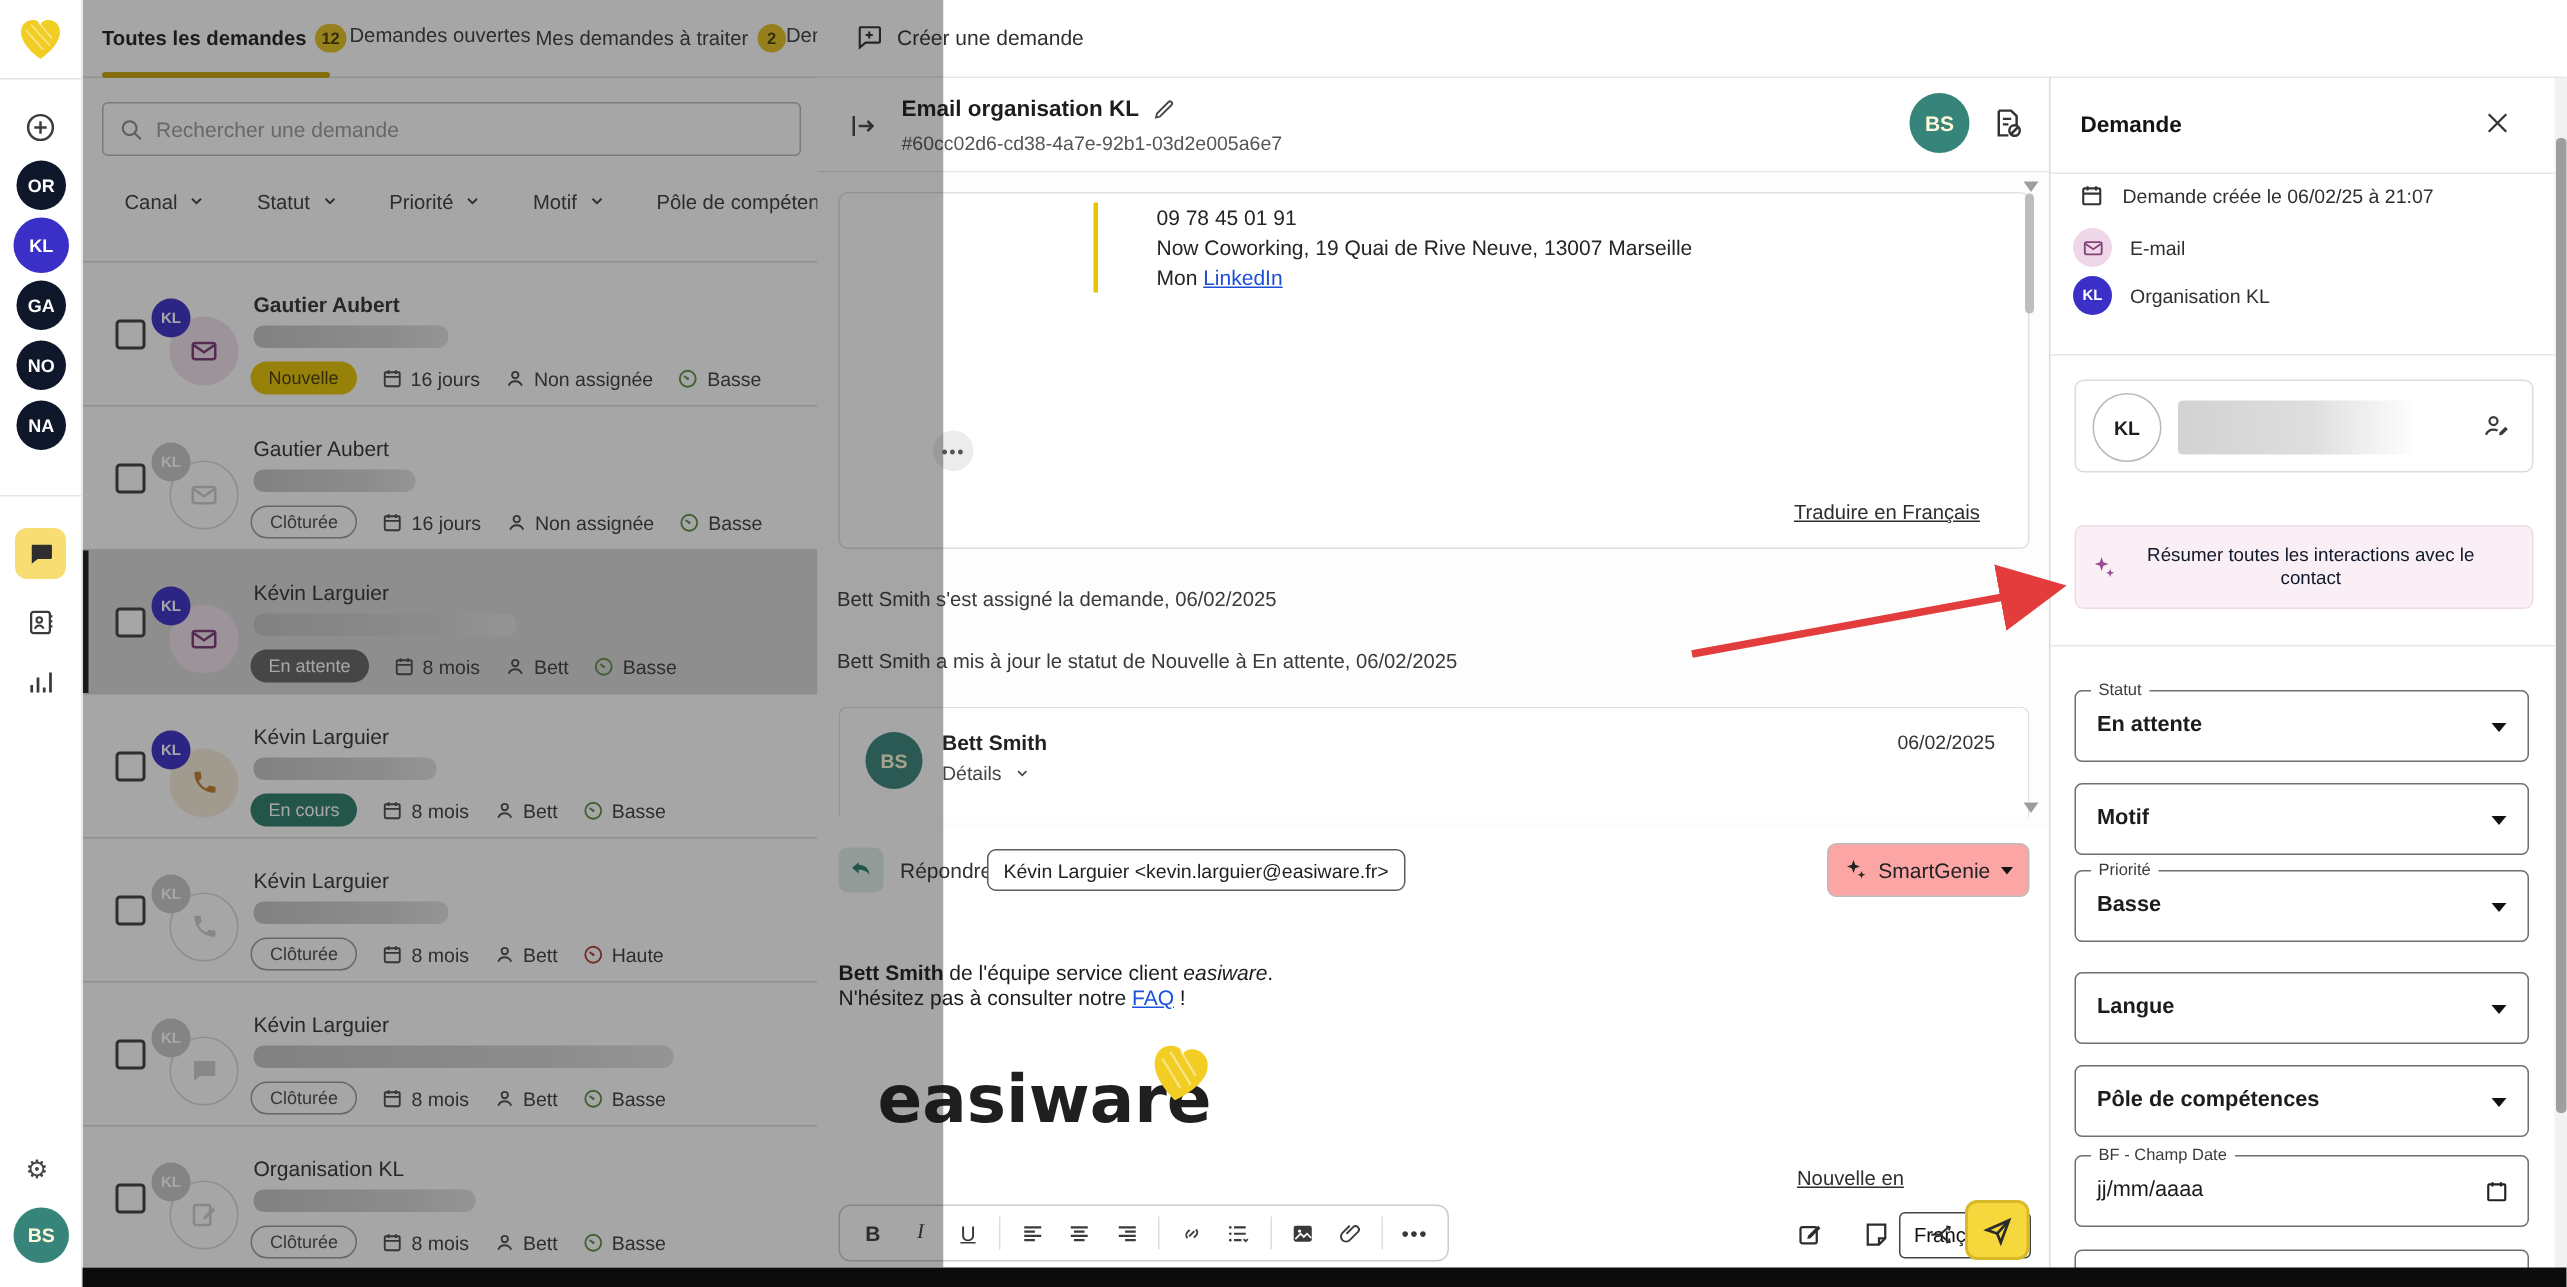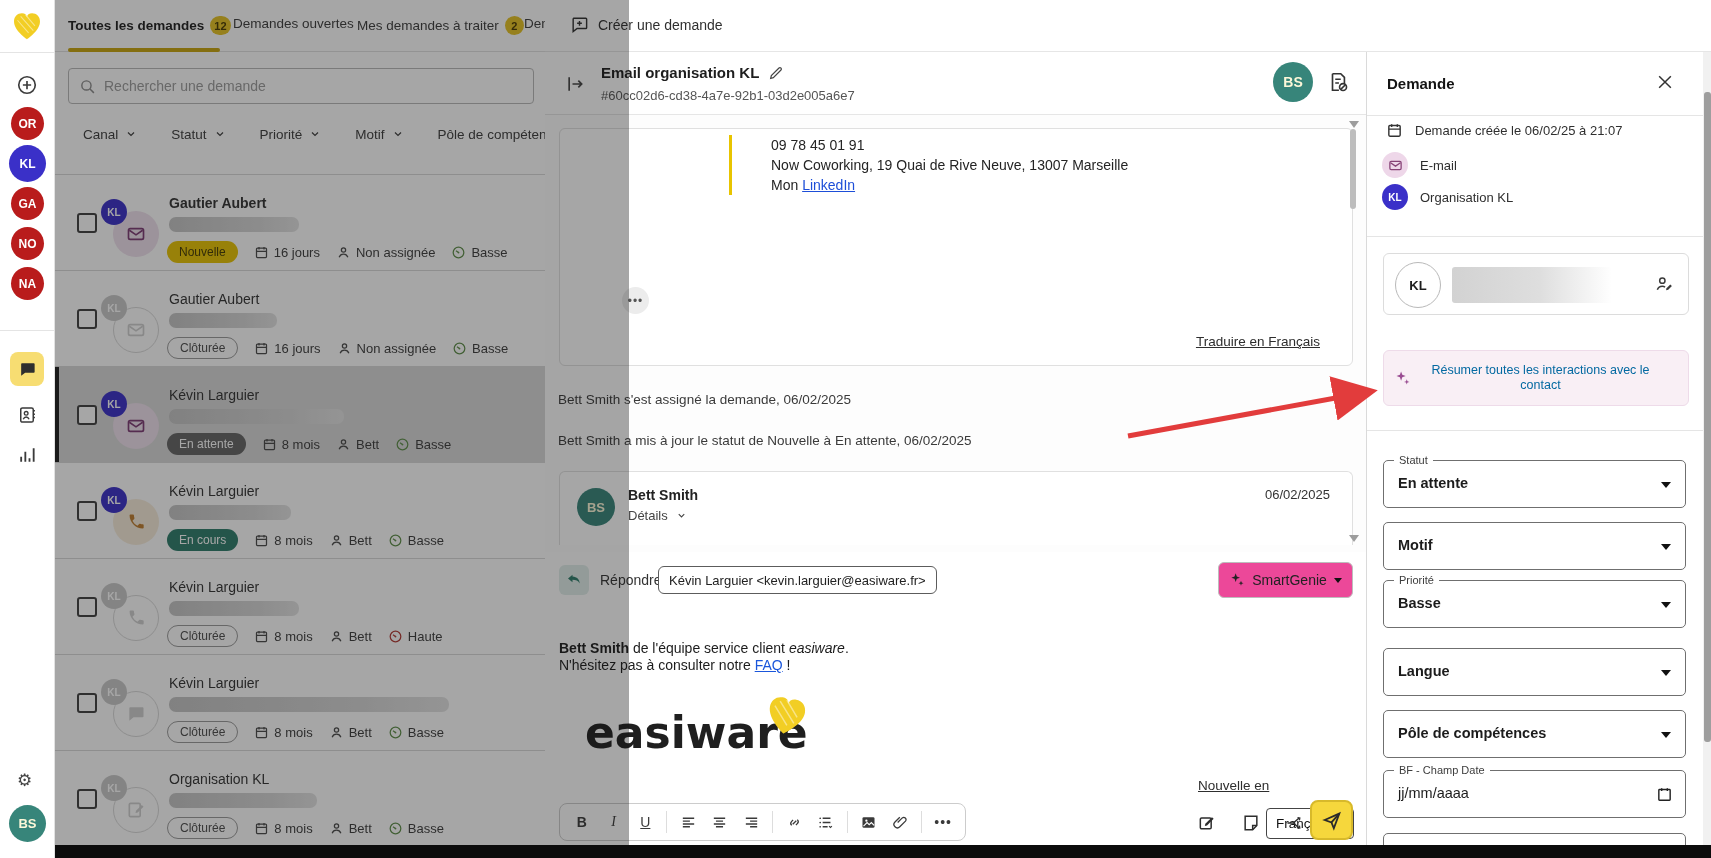--- a/index.html
+++ b/index.html
@@ -4,21 +4,21 @@
 <style>
   *{margin:0;padding:0;box-sizing:border-box;}
   html,body{width:1711px;height:858px;overflow:hidden;background:#fff;
     font-family:"Liberation Sans","DejaVu Sans",sans-serif;color:#2f2f2f;}
   svg{display:block;}
   
   #rail{position:absolute;left:0;top:0;width:55px;height:858px;background:#fff;border-right:1px solid #e2e2e2;z-index:30;}
   #rail .logo{position:absolute;left:8px;top:6px;}
   #rail .railline{position:absolute;left:0;right:0;height:1px;background:#e4e4e4;}
   .railbtn{position:absolute;left:16px;width:24px;height:24px;color:#3c3c3c;cursor:pointer;}
-  .rav{position:absolute;left:11px;width:33px;height:33px;border-radius:50%;background:#b91c1c;color:#fff;
+  .rav{position:absolute;left:11px;width:33px;height:33px;border-radius:50%;background:#0f172a;color:#fff;
     font-size:12px;font-weight:700;display:flex;align-items:center;justify-content:center;cursor:pointer;}
   .rav.active{background:#3a30c8;left:9px;width:37px;height:37px;}
   .navsq{position:absolute;left:10px;width:34px;height:34px;border-radius:8px;display:flex;align-items:center;justify-content:center;color:#3a3a3a;cursor:pointer;}
   .navsq.active{background:#f7dd72;}
   #rail .gear{position:absolute;left:17px;top:770px;font-size:17px;color:#444;cursor:pointer;font-family:"DejaVu Sans",sans-serif;}
   #rail .user{position:absolute;left:9px;top:805px;width:37px;height:37px;border-radius:50%;background:#37857a;color:#fdf8d9;
     font-weight:700;font-size:13px;display:flex;align-items:center;justify-content:center;cursor:pointer;}
   
   #listpanel{position:absolute;left:55px;top:0;width:574px;height:845px;background:#fff;overflow:hidden;}
   #tabbar{position:absolute;left:0;top:0;width:100%;height:52px;border-bottom:1px solid #e0e0e0;}
@@ -86,21 +86,21 @@
   #thread-scroll{position:absolute;left:804px;top:6px;width:8px;height:424px;}
   #thread-scroll .thumb{position:absolute;left:1px;top:8px;width:6px;height:80px;border-radius:3px;background:#bdbdbd;cursor:pointer;}
   .scroll-tri{position:absolute;left:0;width:0;height:0;border-left:5px solid transparent;border-right:5px solid transparent;border-top:7px solid #9d9d9d;}
   
   #compose{position:absolute;left:0;top:552px;width:821px;height:293px;background:#fff;}
   #replyicon{position:absolute;left:14px;top:13px;width:30px;height:30px;border-radius:6px;background:#e1eeea;color:#2e7d6b;
     display:flex;align-items:center;justify-content:center;cursor:pointer;}
   #replylabel{position:absolute;left:55px;top:20px;font-size:14px;color:#333;}
   #recipient{position:absolute;left:113px;top:14px;height:28px;border:1.5px solid #5c5c5c;border-radius:6px;background:#fff;
     display:flex;align-items:center;padding:0 10px;font-size:13px;color:#222;cursor:pointer;}
-  #smartgenie{position:absolute;left:673px;top:10px;width:135px;height:36px;border:1px solid #bdbdbd;border-radius:6px;background:#ec4899;
+  #smartgenie{position:absolute;left:673px;top:10px;width:135px;height:36px;border:1px solid #bdbdbd;border-radius:6px;background:#fca5a5;
     display:flex;align-items:center;justify-content:center;gap:7px;font-size:14px;color:#222;cursor:pointer;}
   #signature{position:absolute;left:14px;top:88px;font-size:14px;color:#1c1c1c;line-height:17px;}
   #signature a{color:#1a56db;}
   #logo-big{position:absolute;left:38px;top:140px;}
   #translate-row{position:absolute;left:0;top:218px;width:821px;height:36px;}
   #translate-link{position:absolute;left:653px;top:8px;font-size:13.5px;color:#2e2e2e;text-decoration:underline;cursor:pointer;}
   #langselect{position:absolute;left:721px;top:0;width:88px;height:31px;border:1.5px solid #444;border-radius:4px;background:#fff;
     display:flex;align-items:center;justify-content:space-between;padding:0 9px;font-size:13.5px;color:#111;cursor:pointer;margin-top:38px;}
   #toolbar{position:absolute;left:14px;top:251px;width:407px;height:38px;border:1px solid #ccc;border-radius:8px;background:#fff;
     display:flex;align-items:center;padding:0 8px;gap:4px;}
@@ -119,21 +119,21 @@
   .chanic{width:26px;height:26px;border-radius:50%;background:#eed7e9;color:#864276;display:flex;align-items:center;justify-content:center;}
   .orgav{width:26px;height:26px;border-radius:50%;background:#3a30c8;color:#fff;font-size:10px;font-weight:700;display:flex;align-items:center;justify-content:center;}
   #contactcard{position:absolute;left:16px;top:201px;width:306px;height:62px;border:1px solid #dcdcdc;border-radius:6px;background:#fff;}
   #contactcard .kl{position:absolute;left:11px;top:8px;width:46px;height:46px;border-radius:50%;border:1px solid #b9b9b9;
     display:flex;align-items:center;justify-content:center;font-size:13px;font-weight:700;color:#1e1e1e;}
   #contactcard .blur{position:absolute;left:68px;top:13px;width:160px;height:36px;border-radius:3px;
     background:linear-gradient(90deg,#d2d2d2,#dedede 55%,rgba(238,238,238,0));}
   #contactcard .pedit{position:absolute;right:14px;top:20px;color:#3a3a3a;cursor:pointer;}
   #summarize{position:absolute;left:16px;top:298px;width:306px;height:56px;border-radius:6px;background:#f9eff5;border:1px solid #eedbe9;
     display:flex;align-items:center;gap:6px;padding:0 10px;cursor:pointer;}
-  #summarize .txt{flex:1;text-align:center;font-size:12.5px;color:#0369a1;line-height:15px;padding-right:14px;}
+  #summarize .txt{flex:1;text-align:center;font-size:12.5px;color:#0f172a;line-height:15px;padding-right:14px;}
   .field{position:absolute;left:16px;width:303px;height:48px;border:1px solid #6f6f6f;border-radius:5px;background:#fff;cursor:pointer;}
   .field .flabel{position:absolute;left:10px;top:-7px;background:#fff;padding:0 5px;font-size:11px;color:#3c3c3c;}
   .field .fval{position:absolute;left:14px;top:14px;font-size:14.5px;font-weight:600;color:#1c1c1c;}
   .field .caret{position:absolute;right:14px;top:21px;width:0;height:0;border-left:5px solid transparent;border-right:5px solid transparent;border-top:6px solid #111;}
   .field .dateic{position:absolute;right:12px;top:15px;color:#222;}
   #field-stub{position:absolute;left:16px;top:781px;width:303px;height:70px;border:1px solid #6f6f6f;border-radius:5px;background:#fff;}
   #panel-scroll{position:absolute;left:336px;top:0;width:9px;height:793px;background:#f1f1f1;}
   #panel-scroll .thumb{position:absolute;left:1px;top:40px;width:7px;height:650px;border-radius:3px;background:#9e9e9e;cursor:pointer;}
   
   #arrow{position:absolute;left:0;top:0;z-index:60;pointer-events:none;}

